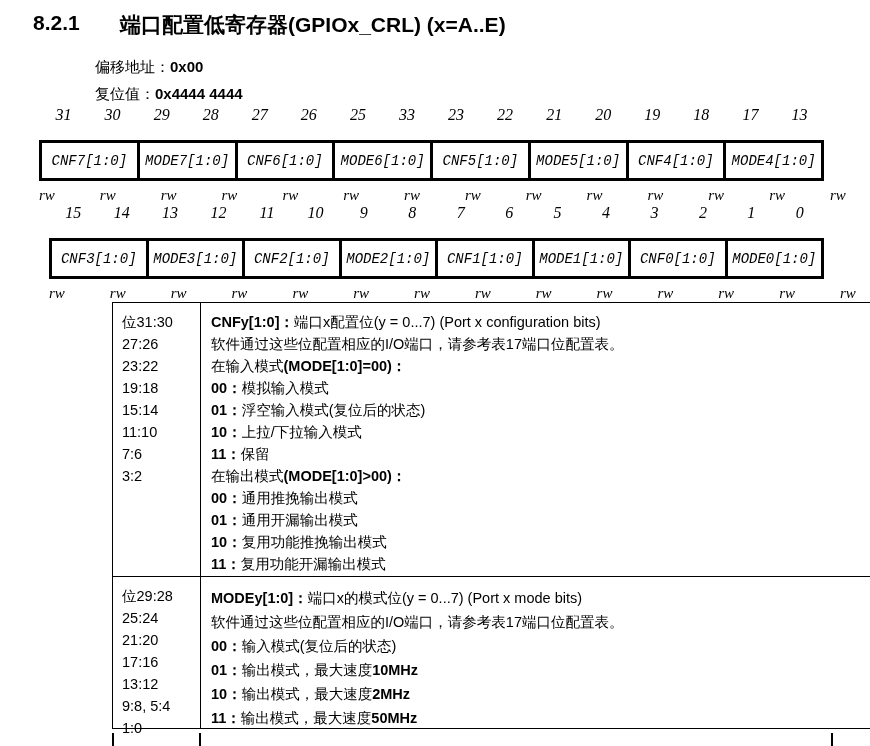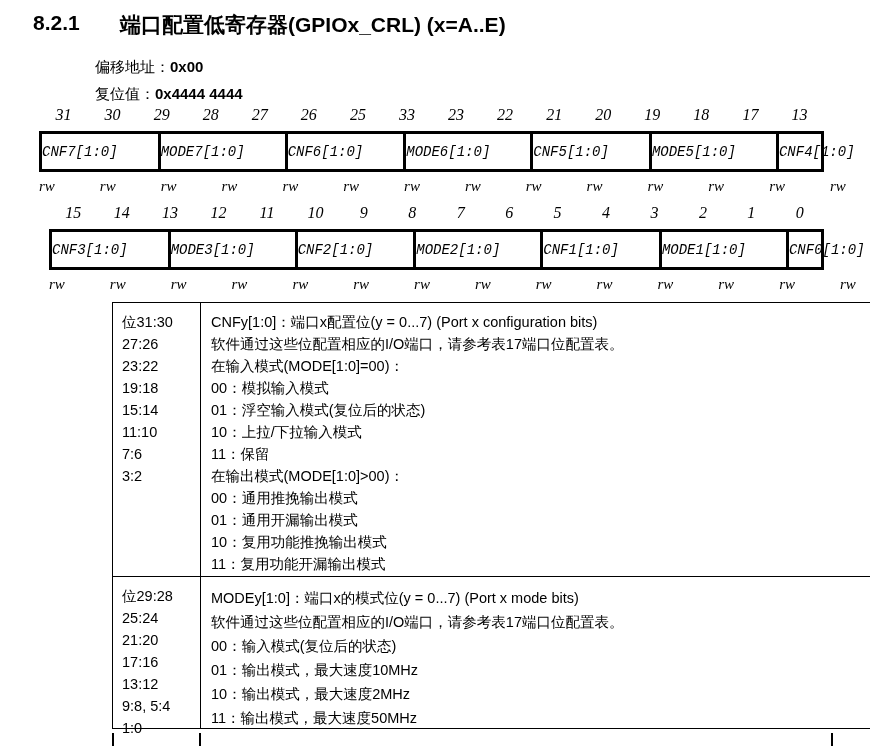--- a/index.html
+++ b/index.html
@@ -25,40 +25,40 @@
   .meta { position: absolute; left: 95px; top: 53px; font-size: 15px; line-height: 27px; }
   .meta .row { white-space: pre; }
   .meta .val { font-weight: bold; }
   
   .bitgroup { position: absolute; left: 39px; width: 785px; font-style: italic; }
   .bitgroup.hi { top: 102px; }
   .bitgroup.lo { top: 200px; padding-left: 10px; }
   .num-row { display: flex; height: 26px; align-items: center;
     font-family: "Liberation Serif", serif; font-size: 16px; }
   .num-row span { flex: 1; text-align: center; }
-  .box-row { display: flex; border: 3px solid #000; height: 41px; margin-top: 3px; background: #fff; gap: 40px; }
+  .box-row { display: flex; border: 3px solid #000; height: 41px; margin-top: 12px; background: #fff; }
   .field-cell { flex: 1; display: flex; align-items: center; justify-content: center;
     font-family: "Liberation Mono", monospace; font-size: 14px; border-left: 3px solid #000; }
   .field-cell:first-child { border-left: none; }
   .rw-row { display: flex; margin-top: 6px; height: 18px;
     font-family: "Liberation Serif", serif; font-size: 15px; gap: 45px; }
   .rw-row span { flex: 1; text-align: center; }
   
   .desc-table { position: absolute; left: 112px; top: 302px; width: 786px;
     border: 1.5px solid #000; background: #fff; }
   .desc-row { display: flex; }
   .desc-row + .desc-row { border-top: 1.5px solid #000; }
   .desc-row.r0 { height: 273px; }
   .desc-row.r1 { height: 152px; }
   .desc-bits { width: 88px; border-right: 1.5px solid #000;
     padding: 8px 0 0 9px; font-size: 14.5px; line-height: 22px; }
   .desc-body { flex: 1; padding: 8px 0 0 10px; font-size: 14.5px; line-height: 22px; }
   .desc-row.r1 .desc-body { line-height: 24px; padding-top: 9px; }
   .desc-line { white-space: pre-wrap; }
-  .b { font-weight: normal; }
+  .b { font-weight: bold; }
   
   .stub { position: absolute; width: 2px; background: #000; top: 733px; height: 13px; }
   .stub.s1 { left: 112px; } .stub.s2 { left: 199px; } .stub.s3 { left: 831px; }
 </style>
 </head>
 <body>
 
 <div class="sec-num">8.2.1</div>
 <div class="page-title">端口配置低寄存器(GPIOx_CRL) (x=A..E)</div>
 

